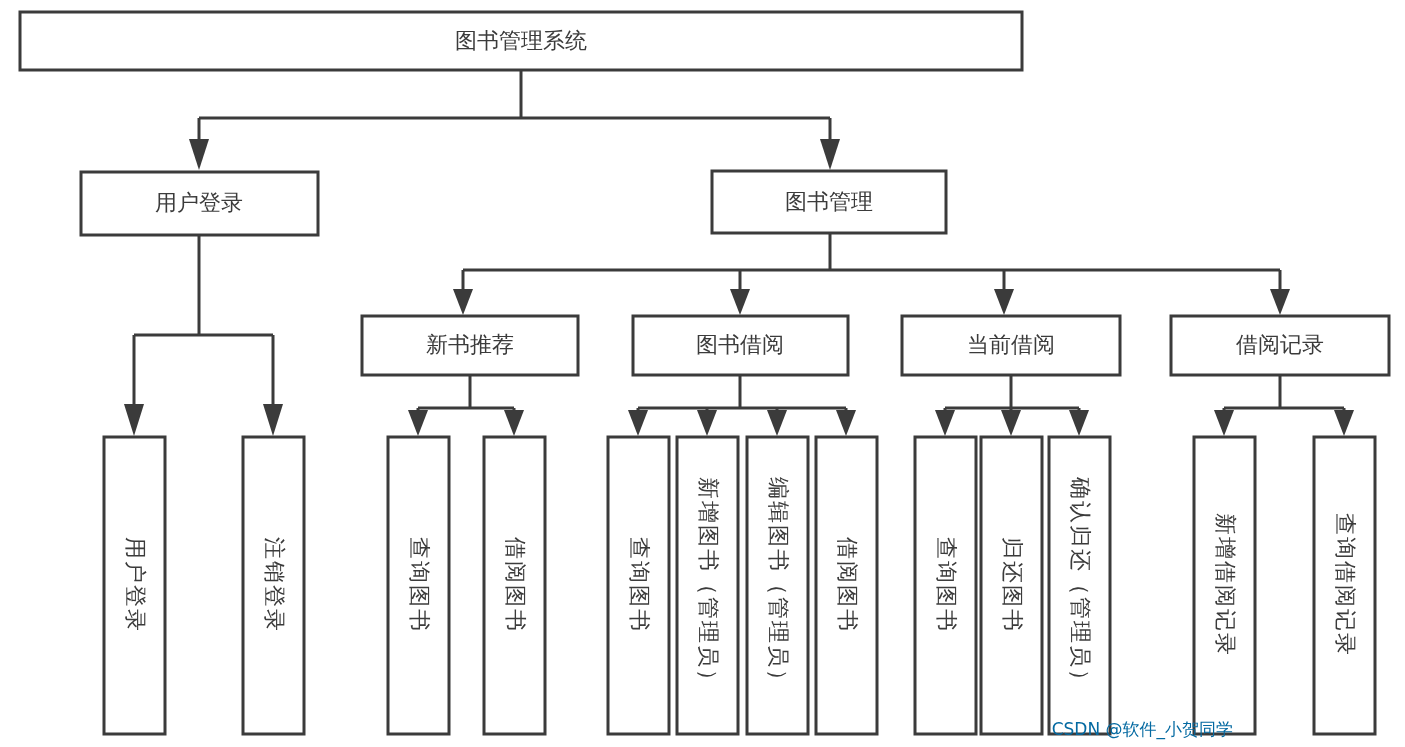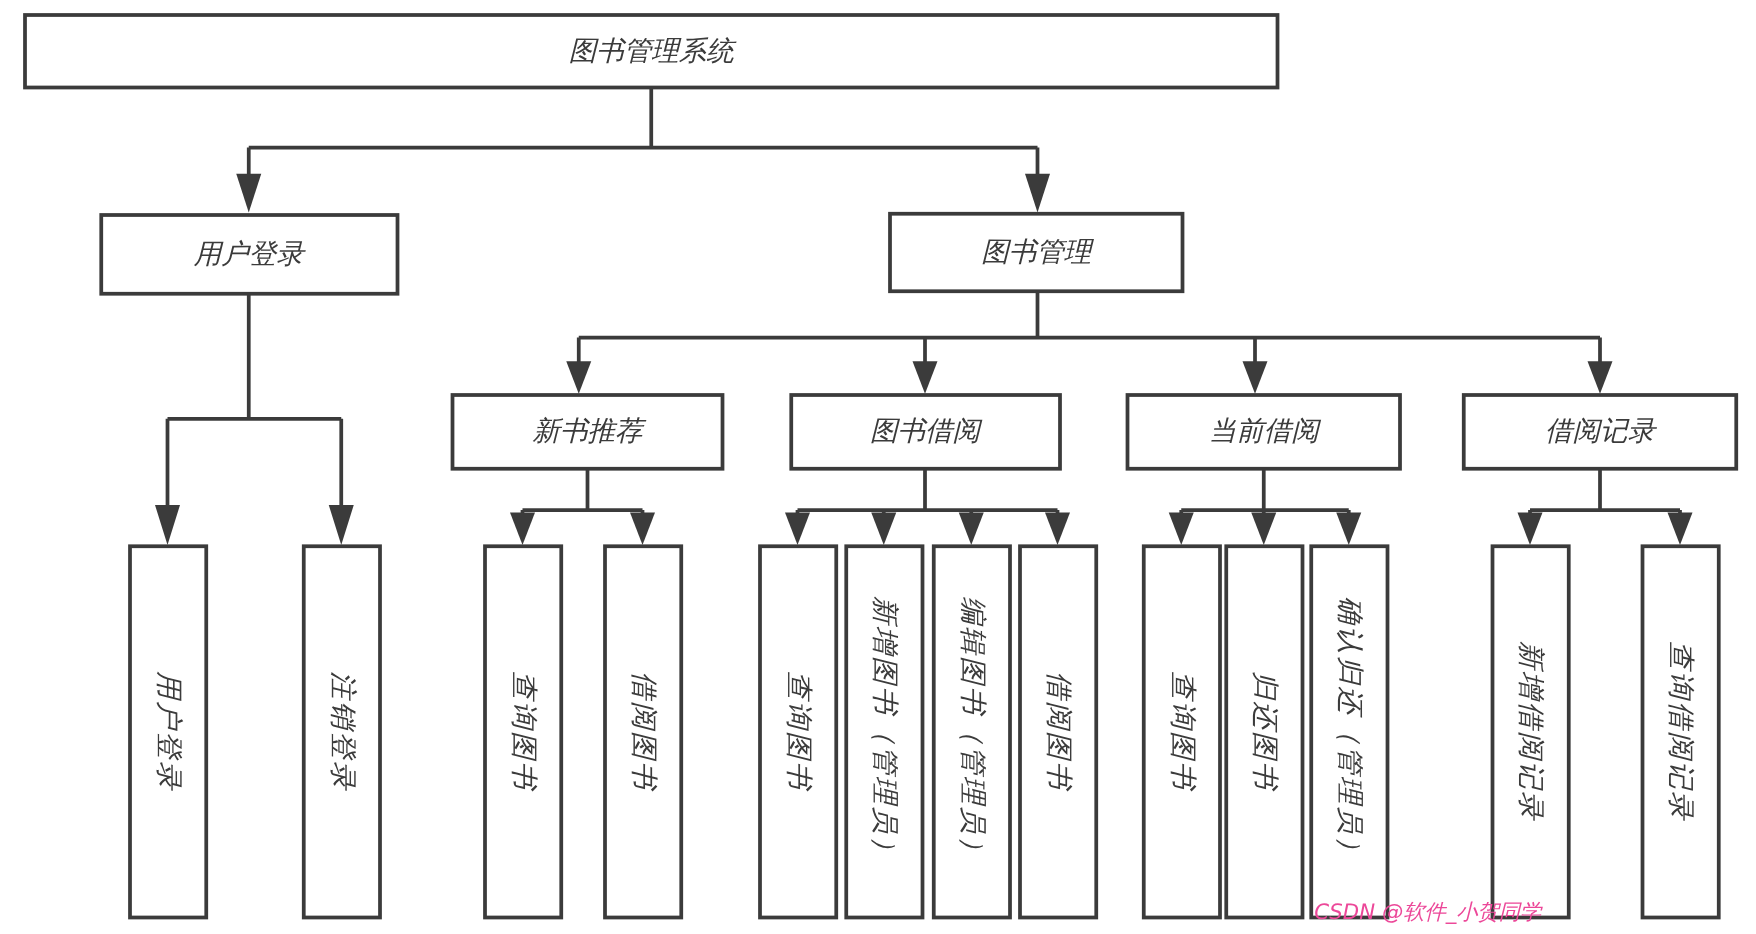--- a/index.html
+++ b/index.html
@@ -11,21 +11,20 @@
     width: 1405px;
     height: 747px;
     overflow: hidden;
     font-family: "DejaVu Sans", "Liberation Sans", sans-serif;
   }
   #diagram-root {
     position: relative;
     width: 1241px;
     height: 747px;
     background: #ffffff;
-    font-style: italic;
   }
   svg#flow {
     position: absolute;
     top: 0;
     left: 0;
     width: 1405px;
     height: 747px;
     display: block;
   }
   .node-rect {
@@ -55,21 +54,21 @@
     font-family: "DejaVu Sans", "Liberation Sans", sans-serif;
     font-size: 22px;
     letter-spacing: 2px;
     text-anchor: middle;
     dominant-baseline: middle;
   }
   .watermark {
     position: absolute;
     right: 8px;
     bottom: 6px;
-    color: #ec4899;
+    color: #0369a1;
     font-size: 17px;
     font-family: "DejaVu Sans", "Liberation Sans", sans-serif;
     white-space: nowrap;
     user-select: none;
   }
 </style>
 </head>
 <body>
 
 <div id="diagram-root">

